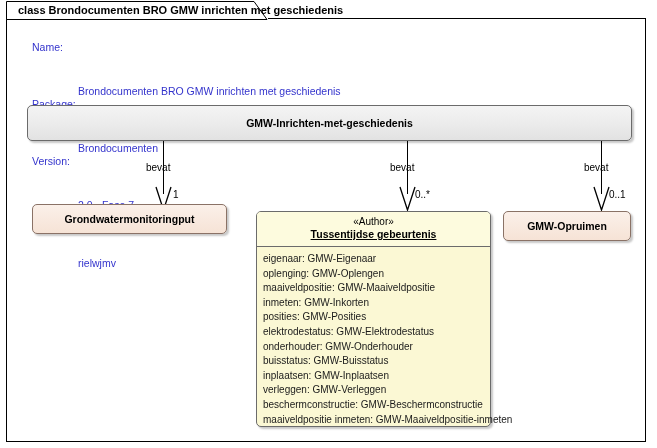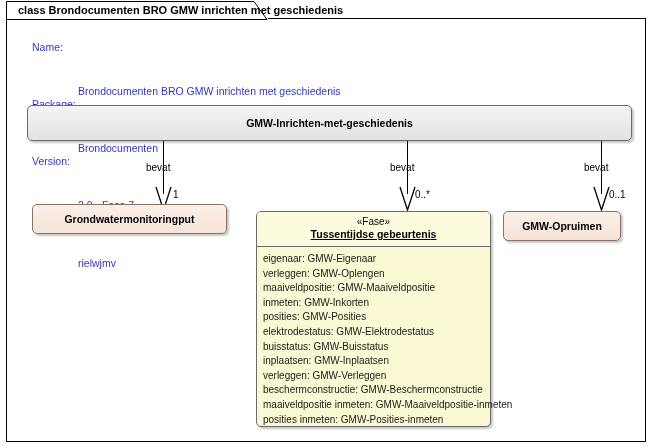--- a/index.html
+++ b/index.html
@@ -59,21 +59,21 @@
     background:linear-gradient(to bottom,#f4f4f4 0%,#ebebeb 55%,#e2e2e2 100%);
   }
   #root-class .node-title{line-height:34px;}
 
   
   .leaf{
     background:linear-gradient(to bottom,#fbf0e9 0%,#f6e3d6 100%);
     border:1px solid #8a7266;
   }
   #leaf-gmp{left:32px;top:204px;width:195px;height:30px;}
-  #leaf-opr{left:503px;top:211px;width:118px;height:30px;}
+  #leaf-opr{left:503px;top:211px;width:128px;height:30px;}
   .leaf .node-title{line-height:28px;}
 
   
   #keuze-class{
     left:256px;top:211px;width:235px;height:216px;
     background:#fbf8d4;
     border:1px solid #6b6b6b;
   }
   .keuze-head{
     padding:4px 0 5px 0;
@@ -174,32 +174,32 @@
   <div class="node leaf" id="leaf-gmp">
     <div class="node-title">Grondwatermonitoringput</div>
   </div>
 
   <div class="node leaf" id="leaf-opr">
     <div class="node-title">GMW-Opruimen</div>
   </div>
 
   <div class="node" id="keuze-class">
     <div class="keuze-head">
-      <div class="stereotype">«Fase»</div>
+      <div class="stereotype">«Author»</div>
       <div class="keuze-name">Tussentijdse gebeurtenis</div>
     </div>
     <div class="attrs">
       <div class="attr">eigenaar: GMW-Eigenaar</div>
-      <div class="attr">verleggen: GMW-Oplengen</div>
+      <div class="attr">oplenging: GMW-Oplengen</div>
       <div class="attr">maaiveldpositie: GMW-Maaiveldpositie</div>
       <div class="attr">inmeten: GMW-Inkorten</div>
       <div class="attr">posities: GMW-Posities</div>
       <div class="attr">elektrodestatus: GMW-Elektrodestatus</div>
+      <div class="attr">onderhouder: GMW-Onderhouder</div>
       <div class="attr">buisstatus: GMW-Buisstatus</div>
       <div class="attr">inplaatsen: GMW-Inplaatsen</div>
       <div class="attr">verleggen: GMW-Verleggen</div>
       <div class="attr">beschermconstructie: GMW-Beschermconstructie</div>
       <div class="attr">maaiveldpositie inmeten: GMW-Maaiveldpositie-inmeten</div>
-      <div class="attr">posities inmeten: GMW-Posities-inmeten</div>
     </div>
   </div>
 
 </div>
 
 </body></html>

